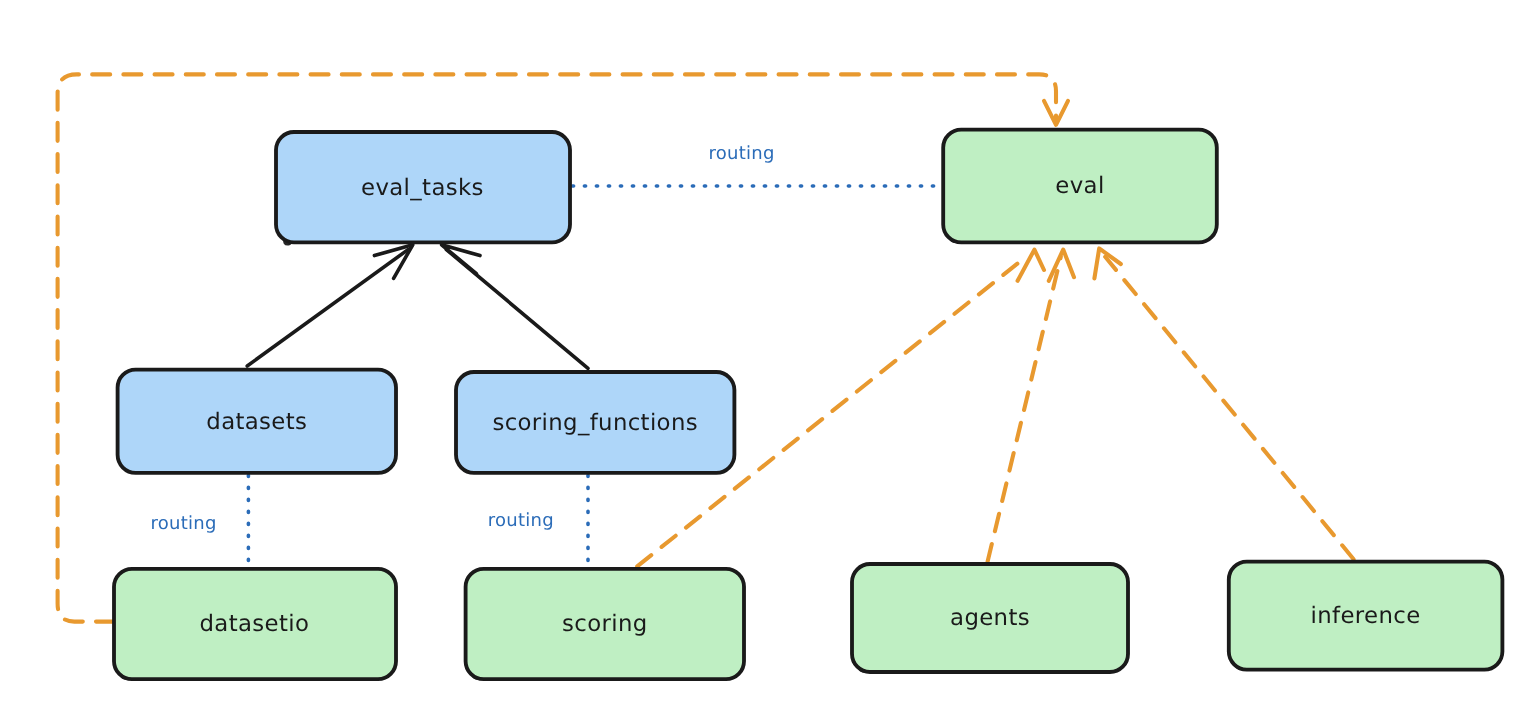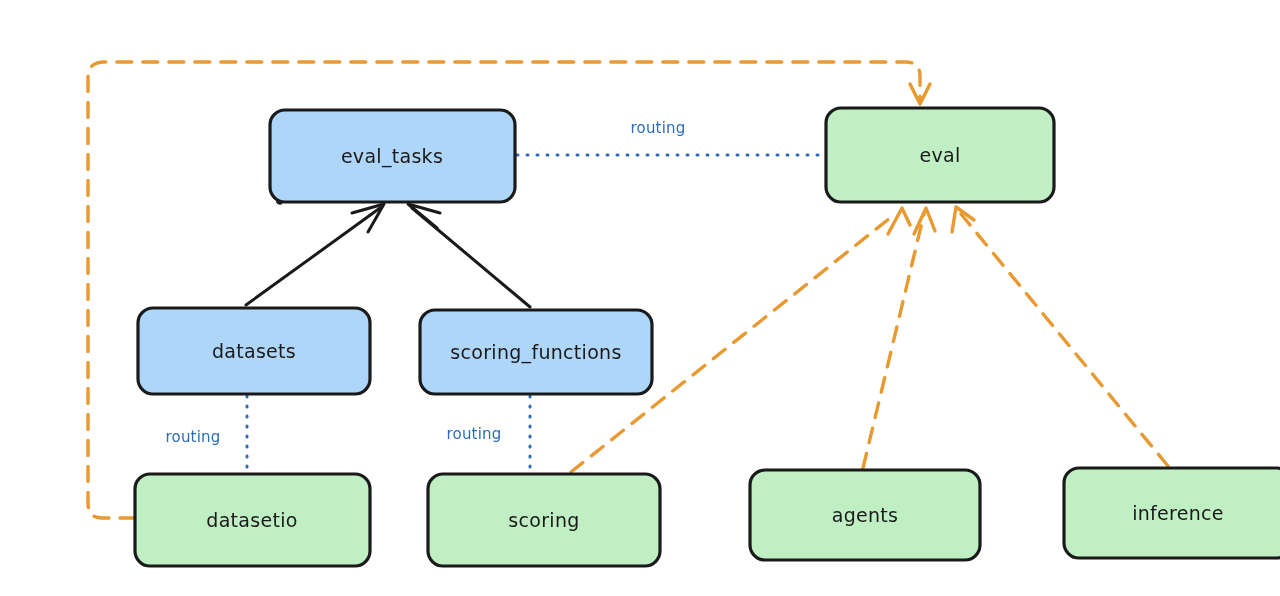--- a/index.html
+++ b/index.html
@@ -13,21 +13,20 @@
     position: relative;
     overflow: hidden;
     font-family: "DejaVu Sans", sans-serif;
   }
   #canvas {
     position: absolute;
     left: 0;
     top: 0;
     width: 1125px;
     height: 596px;
-    padding-left: 40px;
   }
   #canvas svg {
     display: block;
   }
   .node-label {
     font-family: "DejaVu Sans", sans-serif;
     font-size: 19px;
     fill: #1a1a1a;
     text-anchor: middle;
     dominant-baseline: middle;

